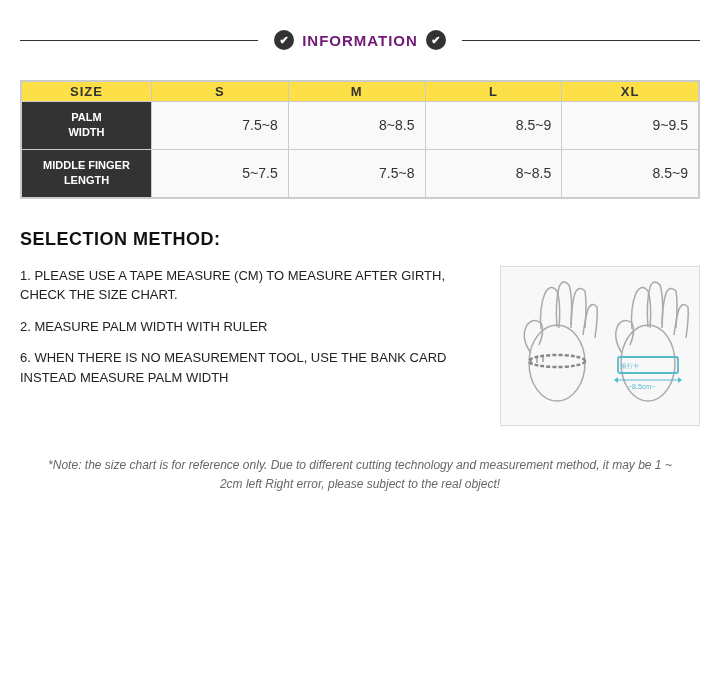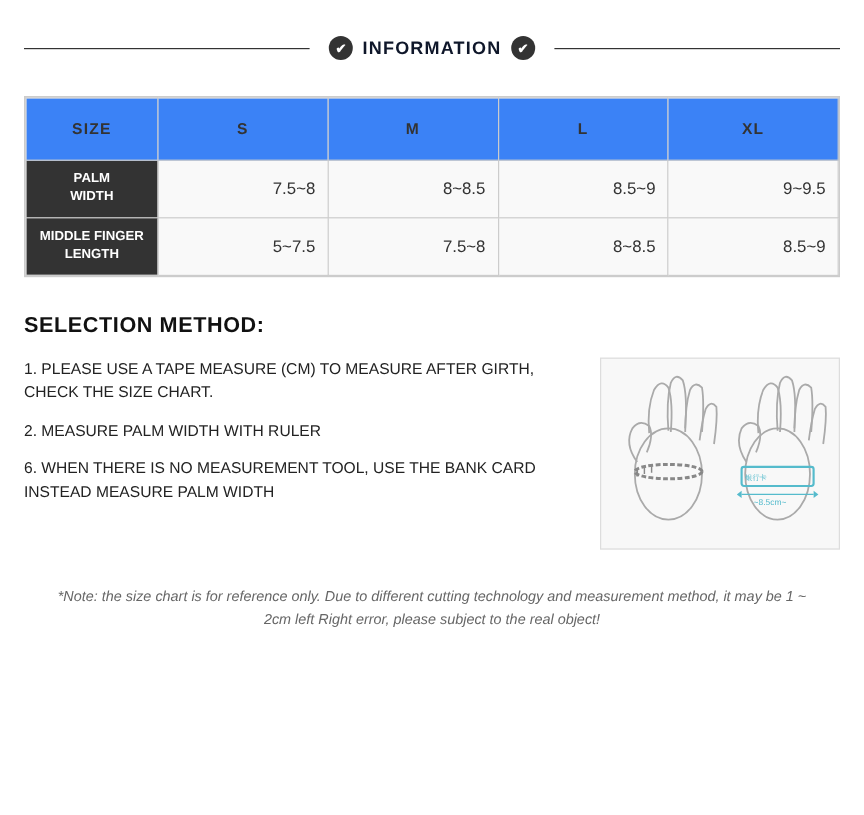--- a/index.html
+++ b/index.html
@@ -53,40 +53,40 @@
       justify-content: center;
       color: #fff;
       font-size: 11px;
       font-weight: bold;
     }
 
     .header-title {
       font-size: 15px;
       font-weight: bold;
       letter-spacing: 1px;
-      color: #0f172a;
+      color: #701a75;
     }
 
     
     .size-table-wrapper {
       margin-bottom: 30px;
       border: 1px solid #ccc;
     }
 
     .size-table {
       width: 100%;
       border-collapse: collapse;
     }
 
     .size-table th {
-      background: #3b82f6;
+      background: #fde047;
       color: #333;
       font-size: 13px;
       font-weight: bold;
-      padding: 18px;
+      padding: 2px;
       text-align: center;
       border: 1px solid #ccc;
       letter-spacing: 1px;
     }
 
     .size-table td {
       border: 1px solid #ccc;
       text-align: right;
       font-size: 14px;
       color: #333;
@@ -94,21 +94,21 @@
     }
 
     .size-table .label-cell {
       background: #333;
       color: #fff;
       font-size: 11px;
       font-weight: bold;
       text-align: center;
       line-height: 1.4;
       padding: 8px 6px;
-      width: 110px;
+      width: 130px;
     }
 
     .size-table .value-cell {
       background: #f9f9f9;
     }
 
     
     .selection-section {
       margin-bottom: 20px;
     }

